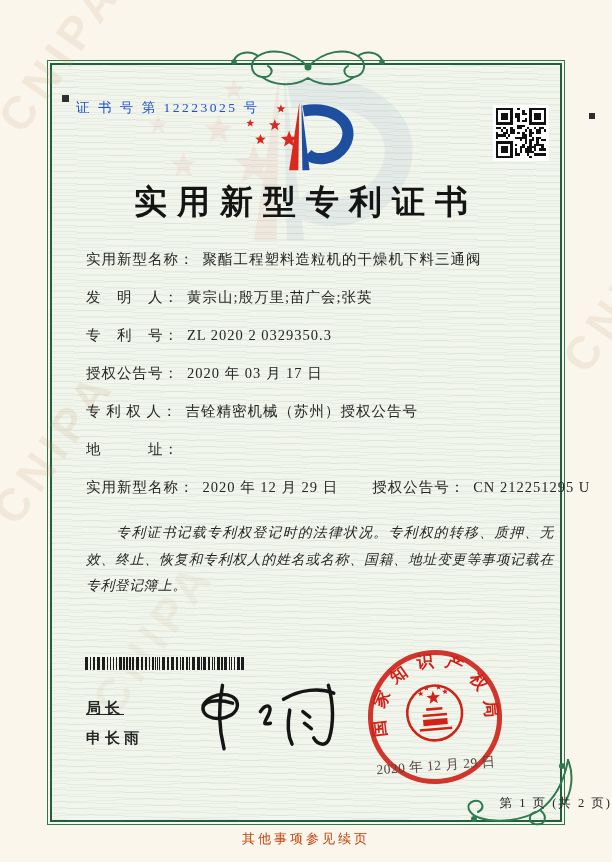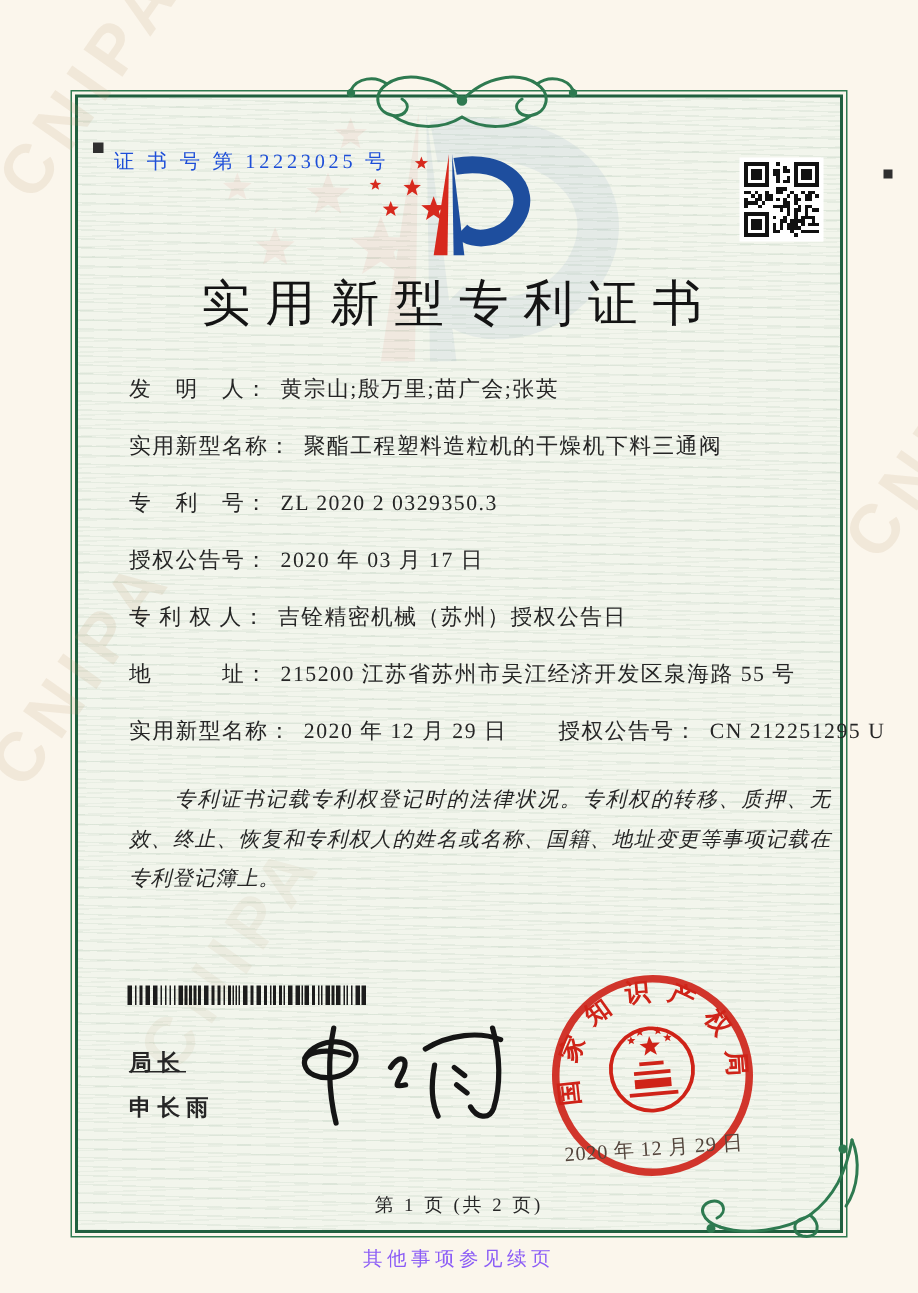--- a/index.html
+++ b/index.html
@@ -28,21 +28,21 @@
   .cert-no{position:absolute;left:76px;top:99px;font-size:13.5px;letter-spacing:2.5px;
            color:#1d4ed8;z-index:4;}
 
   .logo{position:absolute;left:238px;top:98px;z-index:4;}
   .logo-wm{position:absolute;left:128px;top:64px;opacity:.06;z-index:2;}
 
   .qr{position:absolute;left:493px;top:105px;width:50px;height:50px;background:#fff;
       padding:3px;z-index:4;}
 
   .title{position:absolute;left:0;top:180px;width:612px;text-align:center;
-         font-size:33px;font-weight:400;letter-spacing:10px;color:#141414;z-index:4;}
+         font-size:33px;font-weight:700;letter-spacing:10px;color:#141414;z-index:4;}
 
   .body-block{position:absolute;left:86px;right:58px;top:250px;z-index:4;}
   .row{display:flex;align-items:baseline;height:38px;font-size:14.5px;letter-spacing:1px;}
   .row .lbl{white-space:pre;}
   .row .val{margin-left:8px;white-space:pre;}
   .row .pair2{margin-left:34px;display:flex;align-items:baseline;}
 
   .paras{margin-top:4px;font-size:13.8px;line-height:26.6px;font-style:italic;
          letter-spacing:.6px;text-align:justify;}
   .paras p{margin:0;text-indent:2.2em;}
@@ -58,24 +58,24 @@
   .signature{position:absolute;left:180px;top:663px;z-index:4;}
 
   .seal{position:absolute;left:368px;top:650px;width:134px;height:134px;z-index:5;
         transform:rotate(-5deg);}
   .seal-ring{position:absolute;inset:0;border:5px solid rgba(205,32,22,.9);border-radius:50%;}
   .seal svg{position:absolute;inset:0;}
   .seal-text{font-size:16.5px;font-weight:700;letter-spacing:10px;fill:#cf2318;}
   .seal-date{position:absolute;left:366px;top:757px;width:140px;text-align:center;
              font-size:13.5px;letter-spacing:.5px;color:#53453c;z-index:6;transform:rotate(-4deg);}
 
-  .page-num{position:absolute;left:0;top:795px;width:612px;text-align:center;font-size:12.5px;
+  .page-num{position:absolute;left:0;top:795px;width:612px;text-align:right;font-size:12.5px;
             letter-spacing:2px;z-index:4;}
   .bottom-note{position:absolute;left:0;top:830px;width:612px;text-align:center;font-size:13px;
-               letter-spacing:3px;color:#8b5cf6;z-index:4;}
+               letter-spacing:3px;color:#c2410c;z-index:4;}
 </style>
 </head>
 <body>
 
 <div class="page">
 
   <div class="wm" style="left:-28px;top:28px">CNIPA</div>
   <div class="wm" style="left:536px;top:268px">CNIPA</div>
   <div class="wm" style="left:-34px;top:420px">CNIPA</div>
   <div class="wm" style="left:66px;top:610px;color:rgba(190,155,115,.10)">CNIPA</div>
@@ -259,42 +259,41 @@
         <rect x="0" y="14" width="7" height="7" fill="#111"></rect>
         <rect x="1" y="15" width="5" height="5" fill="#fff"></rect>
         <rect x="2" y="16" width="3" height="3" fill="#111"></rect>
       </svg>
   </div>
 
   <div class="title">实用新型专利证书</div>
 
   <div class="body-block">
     <div class="row">
+      <span class="lbl">实用新型名称：</span>
+      <span class="val">聚酯工程塑料造粒机的干燥机下料三通阀</span>
+    </div>
+    <div class="row">
       <span class="lbl">发　明　人：</span>
       <span class="val">黄宗山;殷万里;苗广会;张英</span>
     </div>
     <div class="row">
-      <span class="lbl">实用新型名称：</span>
-      <span class="val">聚酯工程塑料造粒机的干燥机下料三通阀</span>
-    </div>
-    <div class="row">
       <span class="lbl">专　利　号：</span>
       <span class="val">ZL 2020 2 0329350.3</span>
     </div>
     <div class="row">
       <span class="lbl">授权公告号：</span>
       <span class="val">2020 年 03 月 17 日</span>
     </div>
     <div class="row">
       <span class="lbl">专 利 权 人：</span>
-      <span class="val">吉铨精密机械（苏州）授权公告日</span>
+      <span class="val">吉铨精密机械（苏州）授权公告号</span>
     </div>
     <div class="row">
       <span class="lbl">地　　　址：</span>
-      <span class="val">215200 江苏省苏州市吴江经济开发区泉海路 55 号</span>
     </div>
     <div class="row">
       <span class="lbl">实用新型名称：</span>
       <span class="val">2020 年 12 月 29 日</span>
       <span class="pair2">
         <span class="lbl">授权公告号：</span>
         <span class="val">CN 212251295 U</span>
       </span>
     </div>
 

